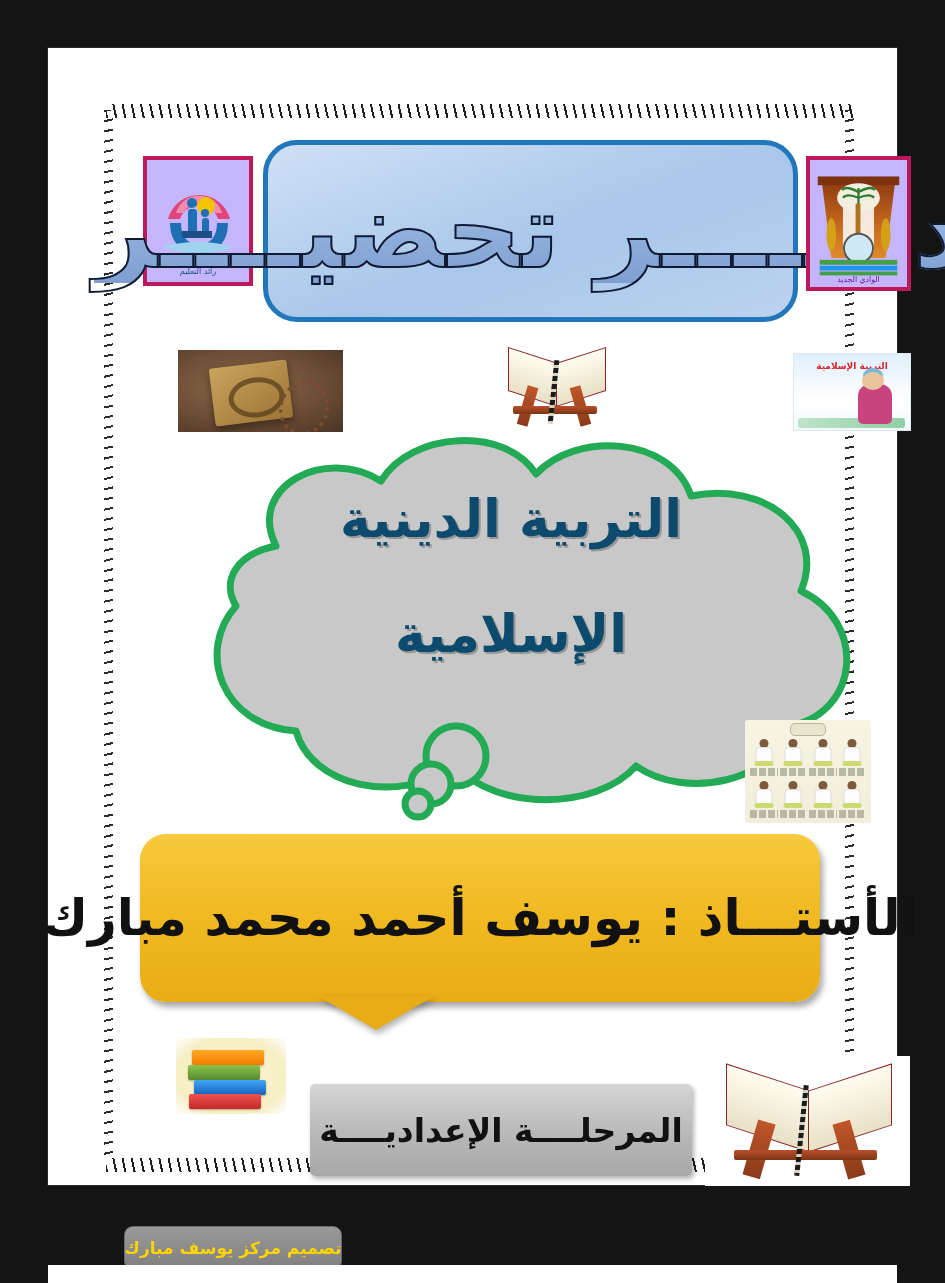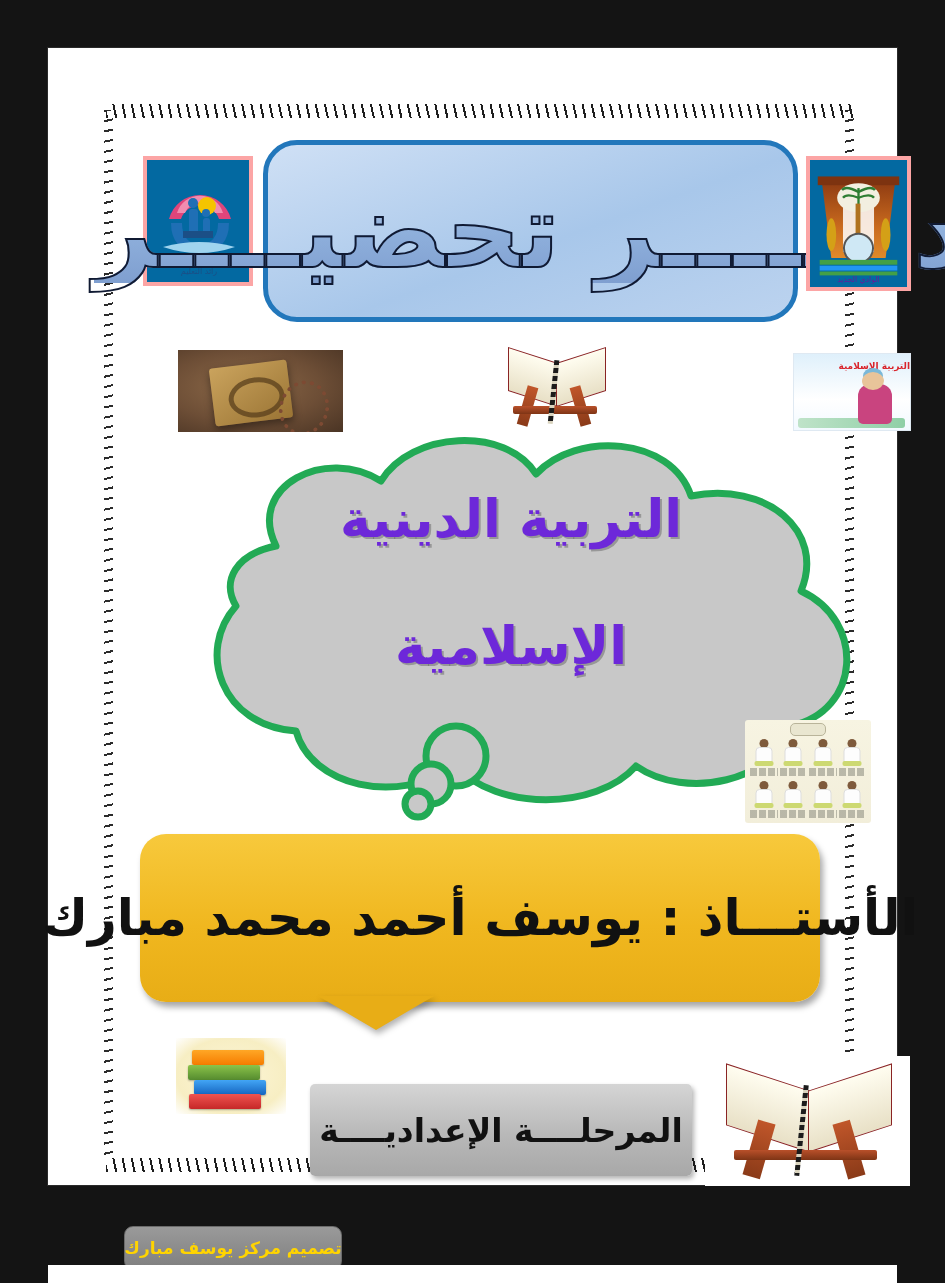--- a/index.html
+++ b/index.html
@@ -21,22 +21,22 @@
   }
   .dash-top{top:56px;} .dash-bottom{top:1110px;}
   .dash-left,.dash-right{
     position:absolute;top:62px;width:9px;height:1050px;
     background:repeating-linear-gradient(168deg,#2b2b2b 0 2px,transparent 2px 10px);
   }
   .dash-left{left:56px;} .dash-right{left:797px;}
 
   
   .logo-box{
-    position:absolute;background:#0369a1;border:4px solid #fca5a5;box-sizing:border-box;
-    display:flex;align-items:center;justify-content:flex-start;overflow:hidden;
+    position:absolute;background:#c4b5fd;border:4px solid #be185d;box-sizing:border-box;
+    display:flex;align-items:center;justify-content:center;overflow:hidden;
   }
   .logo-left{left:95px;top:108px;width:110px;height:130px;}
   .logo-right{left:758px;top:108px;width:105px;height:135px;}
 
   .title-box{
     position:absolute;left:215px;top:92px;width:535px;height:182px;
     background:linear-gradient(160deg,#cfe0f5 0%,#a8c7ea 55%,#bcd3ef 100%);
     border:5px solid #2277bb;border-radius:34px;box-sizing:border-box;
     display:flex;align-items:center;justify-content:center;
   }
@@ -79,21 +79,21 @@
   .rehal .pagesR{left:50%;transform:skewY(-18deg);border:1px solid #8a2424;}
   .rehal .standA,.rehal .standB{position:absolute;background:linear-gradient(180deg,#c0562a,#8a3a18);}
   .rehal .standA{left:22%;top:50%;width:9%;height:44%;transform:rotate(16deg);}
   .rehal .standB{left:66%;top:50%;width:9%;height:44%;transform:rotate(-16deg);}
   .rehal .bar{position:absolute;left:14%;top:72%;width:70%;height:8%;
     background:linear-gradient(180deg,#b9502a,#7e3415);border-radius:2px;}
   .rehal .rbeads{position:absolute;left:46%;top:22%;width:5px;height:70%;
     background:repeating-linear-gradient(180deg,#1b1b1b 0 5px,#d8d2bd 5px 8px);transform:rotate(6deg);}
 
   
-  .bc-title{position:absolute;top:7px;width:100%;text-align:right;color:#d9252c;
+  .bc-title{position:absolute;top:7px;width:100%;text-align:center;color:#d9252c;
     font-size:9px;font-weight:bold;}
   .bc-kid{position:absolute;right:18px;bottom:6px;width:34px;height:40px;
     background:#c9447f;border-radius:12px 12px 5px 5px;}
   .bc-kid:before{content:"";position:absolute;left:4px;top:-12px;width:22px;height:18px;
     background:#e8c49a;border-radius:50%;box-shadow:0 -5px 0 -1px #7ab8d8;}
   .bc-ground{position:absolute;left:4px;bottom:2px;width:92%;height:10px;
     background:linear-gradient(90deg,#bfe3c9,#8fcfa6);border-radius:3px;}
 
   
   .ps-badge{position:absolute;left:50%;transform:translateX(-50%);top:3px;width:34px;height:11px;
@@ -116,25 +116,25 @@
   .bk1{top:12px;background:linear-gradient(180deg,#ffa726,#f57c00);}
   .bk2{top:27px;left:12px;background:linear-gradient(180deg,#8bc34a,#558b2f);}
   .bk3{top:42px;left:18px;background:linear-gradient(180deg,#42a5f5,#1565c0);}
   .bk4{top:56px;left:13px;background:linear-gradient(180deg,#ef5350,#c62828);}
 
   
   .cloud-wrap{position:absolute;left:78px;top:378px;width:770px;height:400px;}
   .cloud-svg{position:absolute;inset:0;}
   .cloud-text{
     position:absolute;left:0;right:0;top:56px;text-align:center;
-    color:#6d28d9;font-weight:bold;font-size:52px;line-height:1.45;
+    color:#0c4a6e;font-weight:bold;font-size:52px;line-height:1.45;
     text-shadow:2px 2px 0 rgba(90,90,90,.45);
     font-family:"DejaVu Sans","Liberation Sans",sans-serif;
   }
-  .cloud-text .l2{display:block;margin-top:52px;}
+  .cloud-text .l2{display:block;margin-top:40px;}
 
   
   .teacher{
     position:absolute;left:92px;top:786px;width:680px;height:168px;
     background:linear-gradient(180deg,#f7c93c 0%,#f0b71f 55%,#e8ad16 100%);
     border-radius:26px;box-shadow:3px 5px 6px rgba(0,0,0,.35);
     display:flex;align-items:center;justify-content:center;
   }
   .teacher-tail{
     position:absolute;left:270px;top:948px;width:0;height:0;

